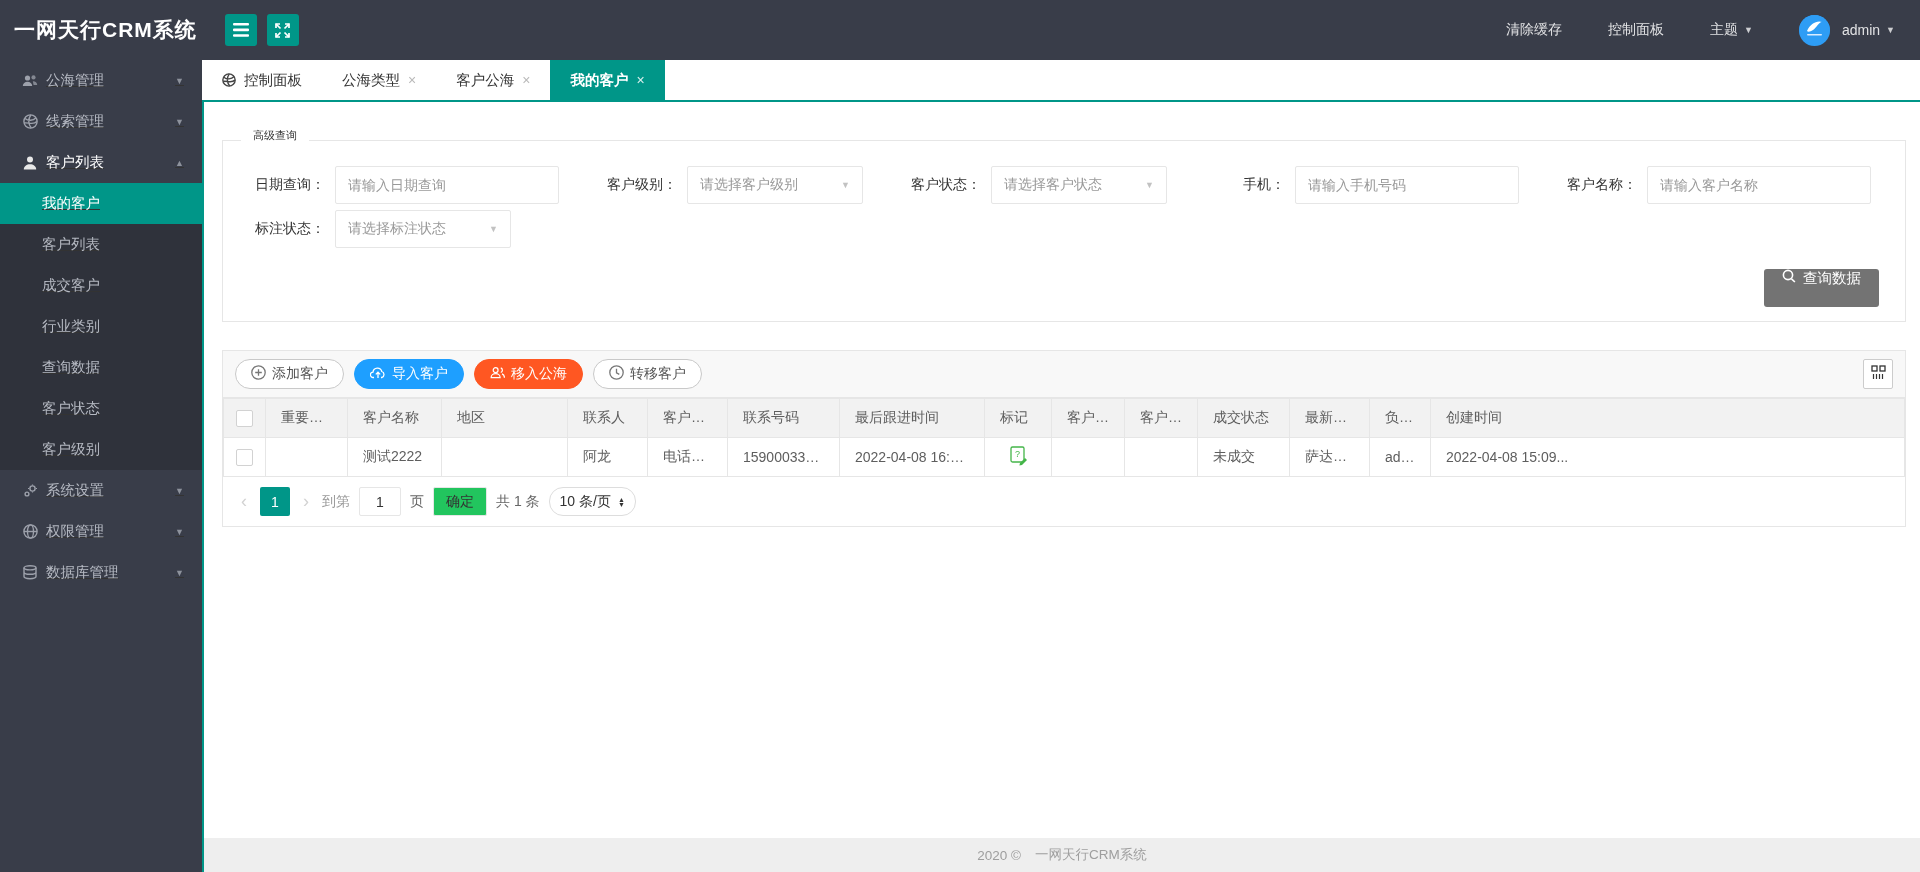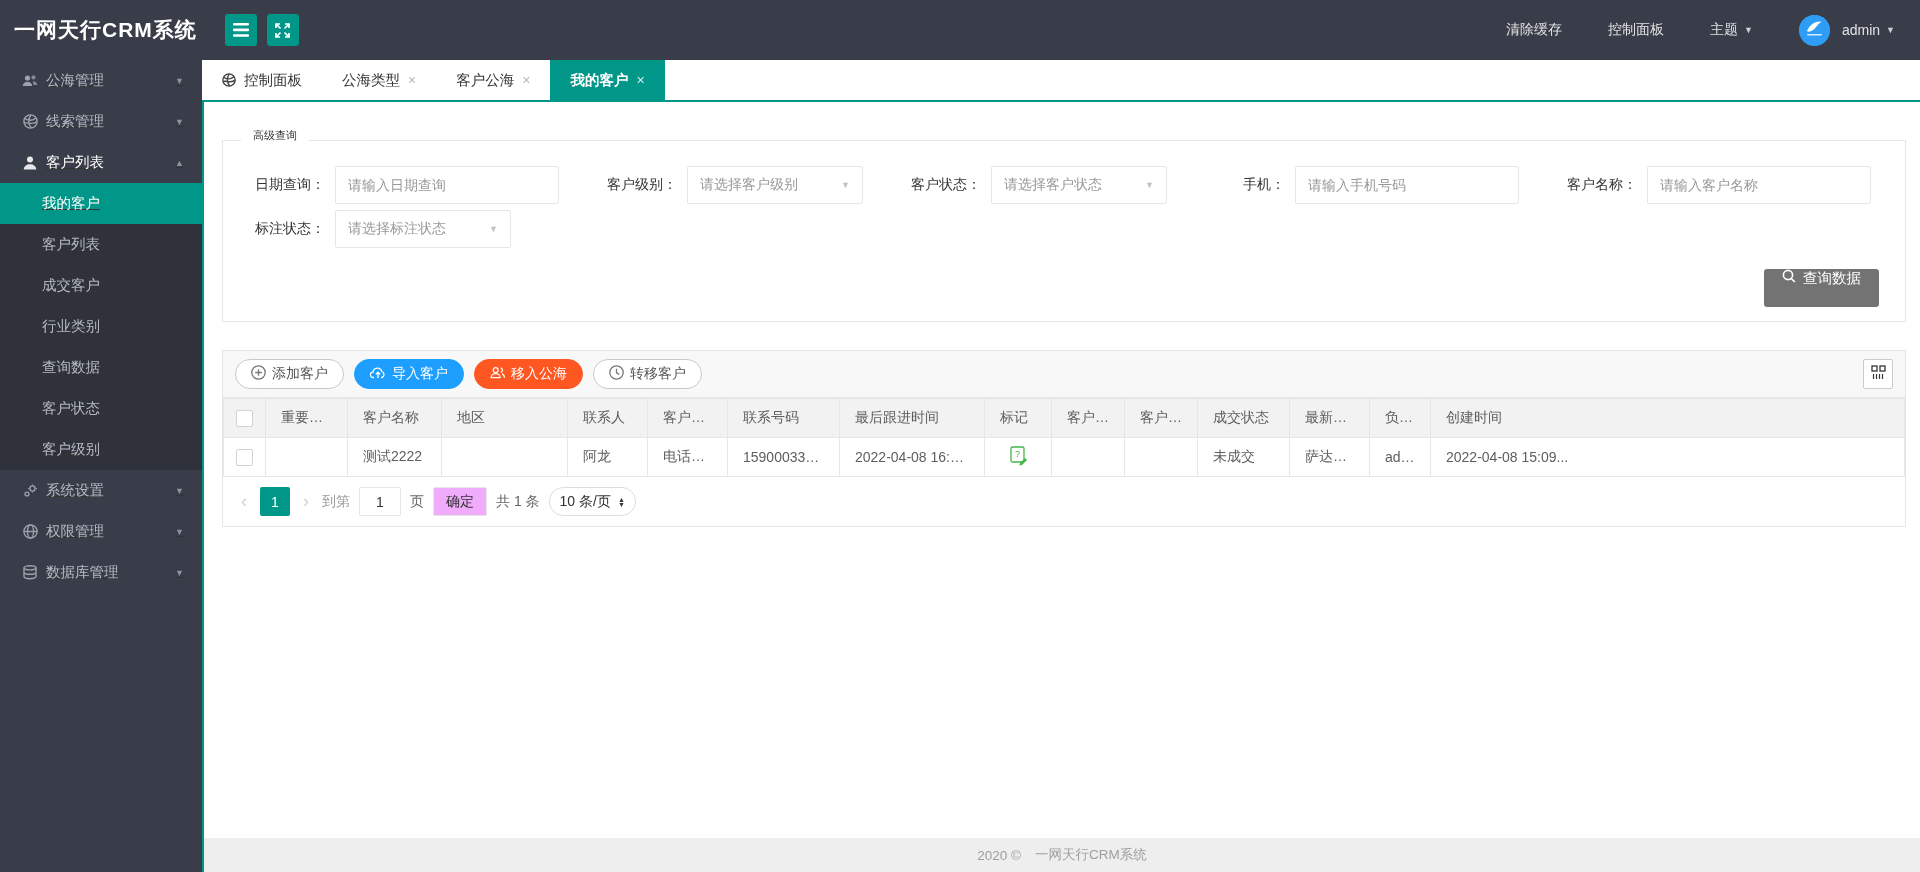--- a/index.html
+++ b/index.html
@@ -66,21 +66,21 @@
   th { background:#f2f2f2; }
   .cb-cell { text-align:center; padding:0; }
   .checkbox { width:17px; height:17px; border:1px solid #d2d2d2; border-radius:2px; background:#fff; display:inline-block; vertical-align:middle; cursor:pointer; }
   .mark-cell { text-align:center; padding:0; }
 
   
   .pager { padding:10px 14px; display:flex; align-items:center; gap:9px; color:#666; }
   .pg-arrow { color:#d2d2d2; font-size:18px; padding:0 4px; cursor:pointer; }
   .pg-cur { min-width:30px; height:29px; background:#009688; color:#fff; border-radius:2px; display:inline-flex; align-items:center; justify-content:center; }
   .pg-input { width:42px; height:29px; border:1px solid #e6e6e6; border-radius:2px; text-align:center; font-family:inherit; font-size:14px; color:#333; outline:none; }
-  .pg-btn { height:29px; padding:0 12px; background:#f0abfc; border:1px solid #e6e6e6; border-radius:2px; font-family:inherit; font-size:14px; color:#333; cursor:pointer; }
+  .pg-btn { height:29px; padding:0 12px; background:#22c55e; border:1px solid #e6e6e6; border-radius:2px; font-family:inherit; font-size:14px; color:#333; cursor:pointer; }
   .pg-size { height:29px; border:1px solid #ddd; border-radius:14px; padding:0 10px; display:inline-flex; align-items:center; gap:7px; color:#333; cursor:pointer; background:#fff; }
   .updown { display:inline-flex; flex-direction:column; line-height:5px; font-size:7px; color:#333; }
 
   .flex-fill { flex:1; }
   .footer { height:34px; background:#eeeeee; display:flex; align-items:center; justify-content:center; color:#9e9e9e; font-size:13.5px; gap:14px; }
 </style>
 </head>
 <body>
 
 <div class="header">

